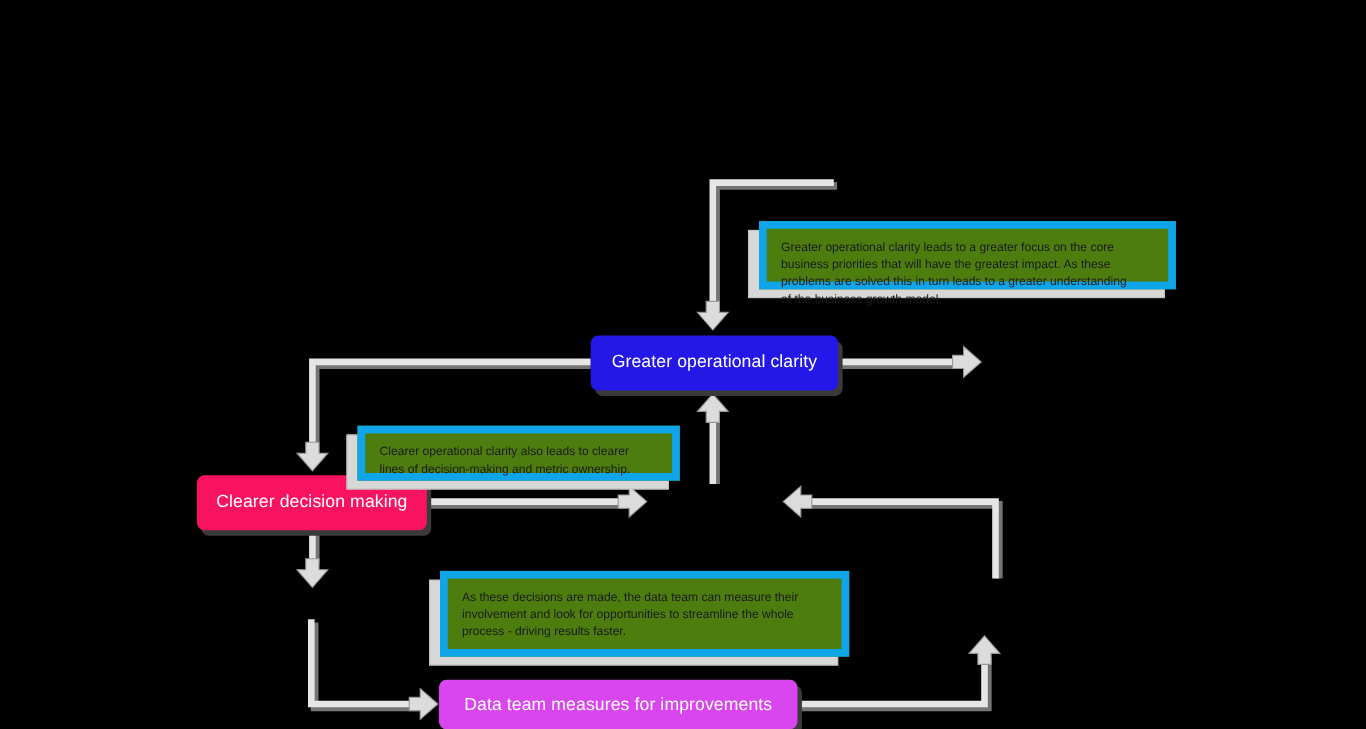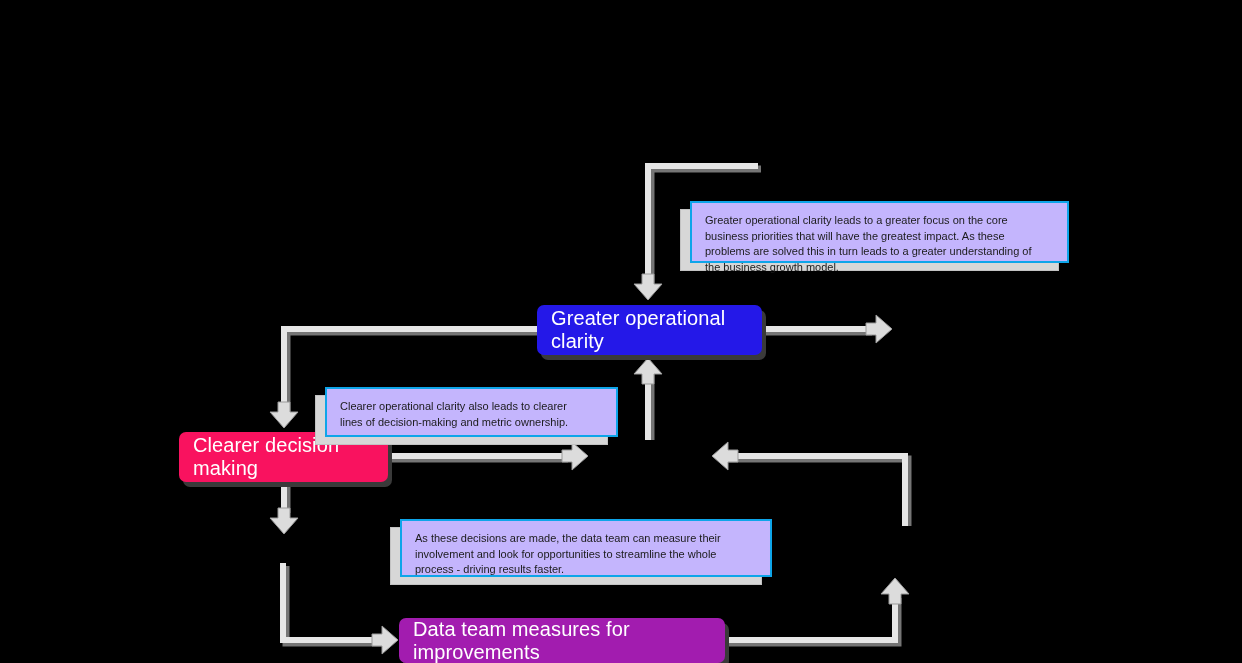--- a/index.html
+++ b/index.html
@@ -30,21 +30,21 @@
 
   
   .node {
     position: absolute;
     box-sizing: border-box;
     border-radius: 7px;
     display: flex;
     align-items: center;
     justify-content: center;
     color: #ffffff;
-    font-size: 20px;
+    font-size: 16px;
     letter-spacing: 0.1px;
     text-align: left;
     padding: 0 14px;
     z-index: 5;
   }
   .node-shadow {
     position: absolute;
     border-radius: 7px;
     background: #3a3a3a;
     z-index: 4;
@@ -65,22 +65,22 @@
     border: 1px solid #c2c2c2;
     box-sizing: border-box;
   }
   .note-body {
     position: absolute;
     left: 0;
     top: 0;
     width: 100%;
     height: 100%;
     box-sizing: border-box;
-    background: #c4b5fd;
-    border: 2px solid #0ea5e9;
+    background: #4d7c0f;
+    border: 7px solid #0ea5e9;
     color: #1b1b1b;
     font-size: 11px;
     line-height: 15.5px;
     padding: 10px 28px 10px 13px;
   }
   .note-text {
     display: block;
   }
 </style>
 </head>
@@ -140,38 +140,38 @@
   <div class="node" style="left:537px; top:305px; width:225px; height:50px; background:#2418e8;">
     <span>Greater operational clarity</span>
   </div>
 
   <div class="node-shadow" style="left:183px; top:437px; width:209px; height:50px;"></div>
   <div class="node" style="left:179px; top:432px; width:209px; height:50px; background:#f9125f;">
     <span>Clearer decision making</span>
   </div>
 
   <div class="node-shadow" style="left:403px; top:623px; width:326px; height:45px;"></div>
-  <div class="node" style="left:399px; top:618px; width:326px; height:45px; background:#a21caf;">
+  <div class="node" style="left:399px; top:618px; width:326px; height:45px; background:#d946ef;">
     <span>Data team measures for improvements</span>
   </div>
 
   <div class="note-wrap" style="left:690px; top:201px; width:379px; height:62px;">
     <div class="note-backing"></div>
     <div class="note-body">
       <span class="note-text">Greater operational clarity leads to a greater focus on the core business priorities that will have the greatest impact. As these problems are solved this in turn leads to a greater understanding of the business growth model.</span>
     </div>
   </div>
 
   <div class="note-wrap" style="left:325px; top:363px; width:293px; height:50px;margin-top:24px;">
     <div class="note-backing"></div>
     <div class="note-body">
       <span class="note-text">Clearer operational clarity also leads to clearer lines of decision-making and metric ownership.</span>
     </div>
   </div>
 
-  <div class="note-wrap" style="left:400px; top:519px; width:372px; height:58px;">
+  <div class="note-wrap" style="left:400px; top:519px; width:372px; height:78px;">
     <div class="note-backing"></div>
     <div class="note-body">
       <span class="note-text">As these decisions are made, the data team can measure their involvement and look for opportunities to streamline the whole process - driving results faster.</span>
     </div>
   </div>
 
 </div>
 
 </body></html>

